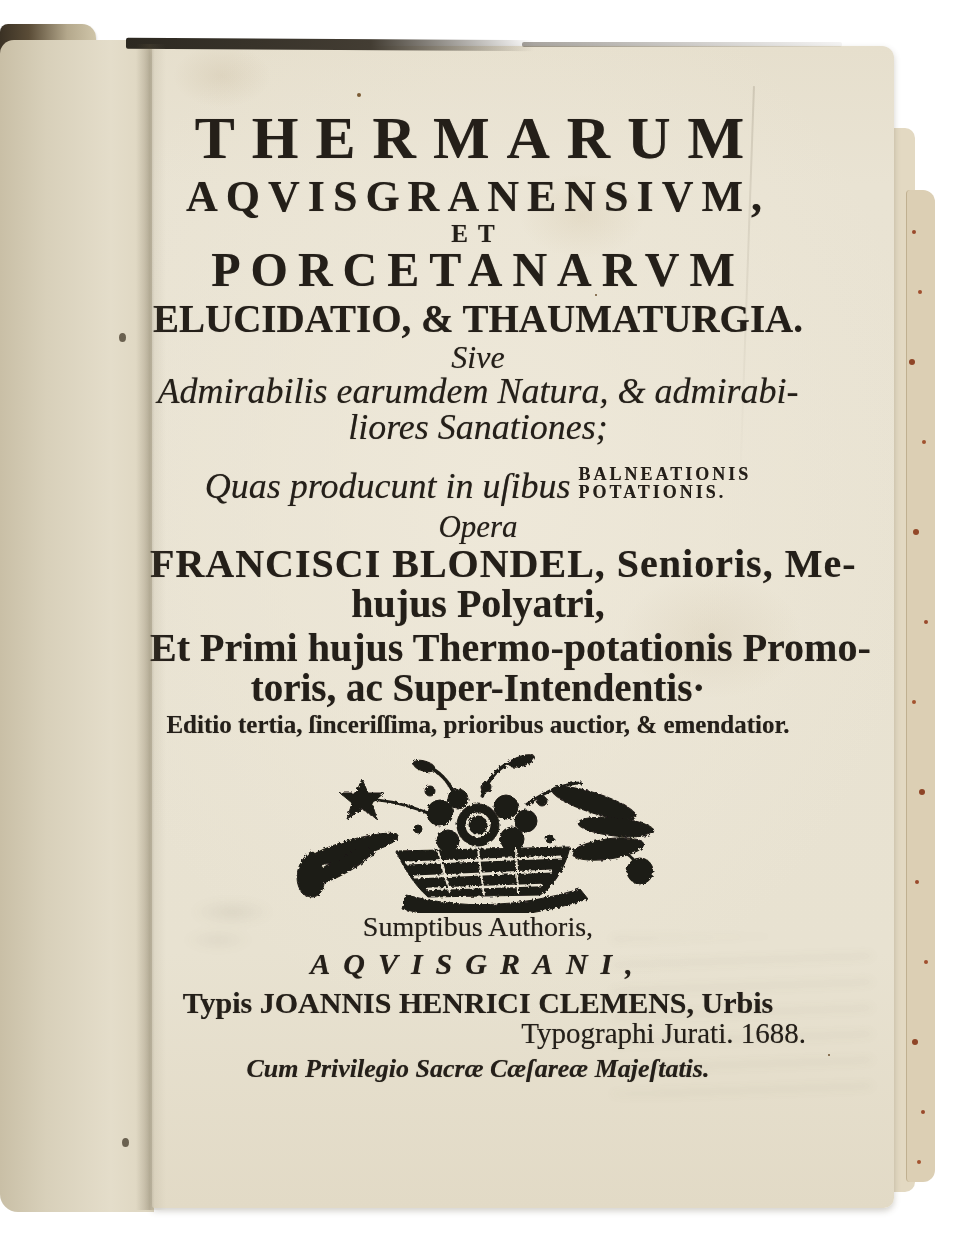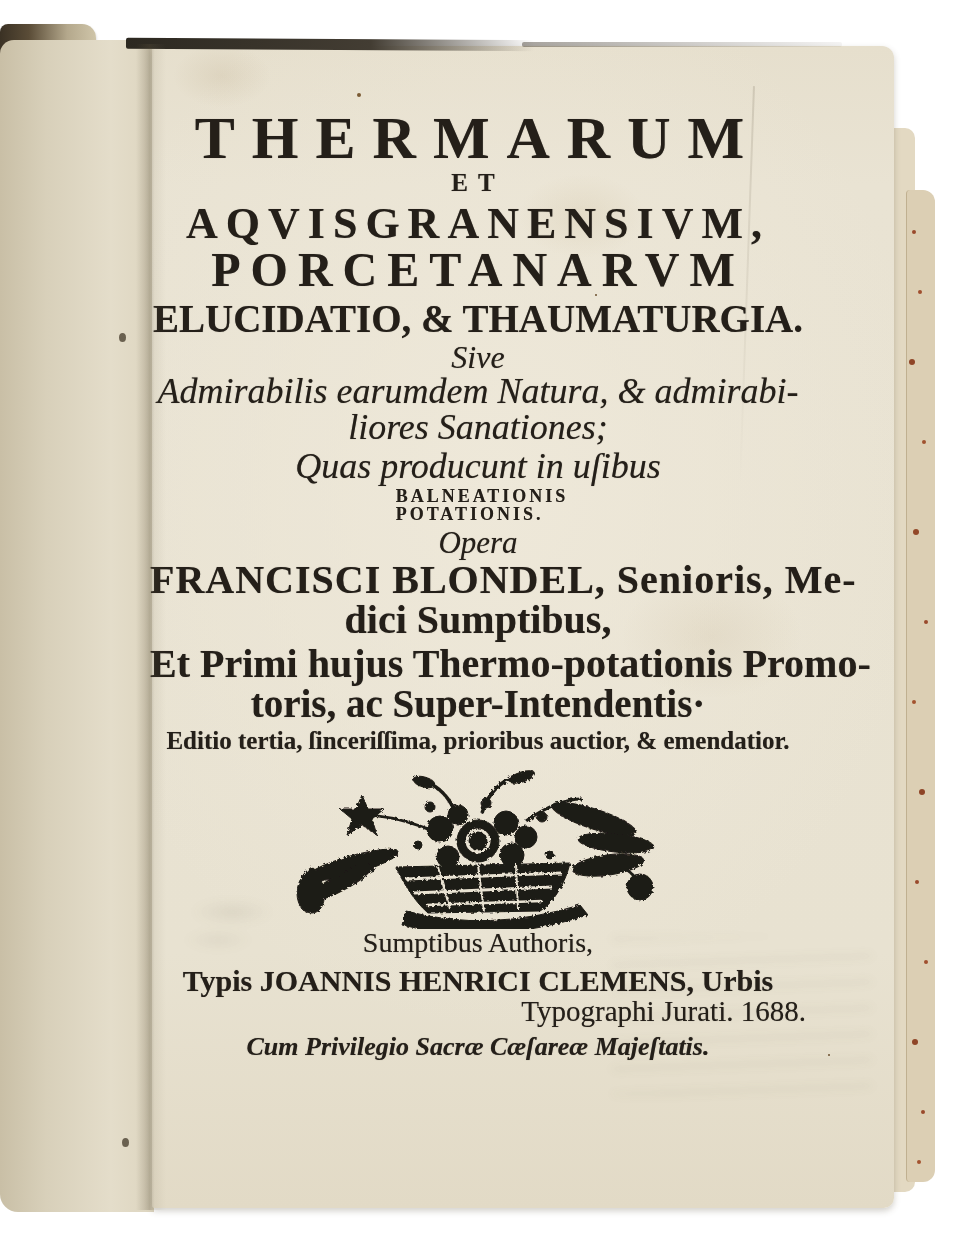--- a/index.html
+++ b/index.html
@@ -64,21 +64,21 @@
   .ital{font-style:italic;text-shadow:0 0 .8px rgba(36,31,25,.55);}
   .inky{text-shadow:0 0 .7px rgba(36,31,25,.5);}
 
   .t1{font-size:60px;letter-spacing:17px;}
   .t2{font-size:44px;letter-spacing:8px;margin-top:7px;}
   .t3{font-size:25px;letter-spacing:10px;margin-top:2px;}
   .t4{font-size:48px;letter-spacing:10px;}
   .t5{font-size:39px;letter-spacing:0;margin-top:5px;}
   .sive{font-size:32px;margin-top:3px;}
   .sub{font-size:36px;}
-  .usage-row{display:flex;align-items:center;justify-content:center;margin-top:0;flex-direction:column;}
+  .usage-row{display:flex;align-items:flex-start;justify-content:center;margin-top:20px;}
   .usage-ital{font-size:36px;}
   .usage-caps{font-size:18px;font-weight:700;letter-spacing:3px;line-height:1.15;
     text-align:left;margin-left:8px;text-shadow:0 0 .6px rgba(36,31,25,.5);}
   .opera{font-size:31px;margin-top:4px;}
   .a1{font-size:40px;letter-spacing:1px;margin-top:2px;}
   .a2{font-size:40px;}
   .a3{font-size:40px;margin-top:4px;}
   .a4{font-size:39px;}
   .edition{font-size:25px;margin-top:5px;}
   .ornament-wrap{margin-top:16px;height:160px;}
@@ -103,40 +103,40 @@
   <div class="title-page">
     <div class="top-strip"></div>
     <div class="top-line"></div>
     <div class="wrinkle"></div>
     <div class="specks"></div>
     <div class="ghost ghost-1"></div>
     <div class="ghost ghost-2"></div>
 
     <div class="textblock">
       <span class="line caps inky t1">THERMARUM</span>
+      <span class="line caps inky t2">AQVISGRANENSIVM,</span>
       <span class="line caps inky t3">ET</span>
-      <span class="line caps inky t2">AQVISGRANENSIVM,</span>
       <span class="line caps inky t4">PORCETANARVM</span>
       <span class="line caps inky t5">ELUCIDATIO, &amp; THAUMATURGIA.</span>
 
       <span class="line ital sive">Sive</span>
       <span class="line ital sub">Admirabilis earumdem Natura, &amp; admirabi-</span>
       <span class="line ital sub">liores Sanationes;</span>
 
       <div class="usage-row">
         <span class="ital usage-ital">Quas producunt in uſibus</span>
         <span class="usage-caps">
           <span class="line">BALNEATIONIS</span>
           <span class="line">POTATIONIS.</span>
         </span>
       </div>
 
       <span class="line ital opera">Opera</span>
       <span class="line caps inky a1">FRANCISCI BLONDEL, Senioris, Me-</span>
-      <span class="line caps inky a2">dici Sumptibus,</span>
+      <span class="line caps inky a2">hujus Polyatri,</span>
       <span class="line caps inky a3">Et Primi hujus Thermo-potationis Promo-</span>
       <span class="line caps inky a4">toris, ac Super-Intendentis·</span>
       <span class="line caps inky edition">Editio tertia, ſinceriſſima, prioribus auctior, &amp; emendatior.</span>
 
       <div class="ornament-wrap">
         <svg width="400" height="160" viewBox="0 0 400 160" aria-hidden="true">
           <defs>
             <filter id="rough" x="-10%" y="-10%" width="120%" height="120%">
               <feTurbulence type="fractalNoise" baseFrequency="0.35" numOctaves="2" result="n"></feTurbulence>
               <feDisplacementMap in="SourceGraphic" in2="n" scale="4"></feDisplacementMap>
@@ -184,20 +184,21 @@
             <path d="M136 124 L274 118" fill="none" stroke="#e9e3d3" stroke-width="3"></path>
             <path d="M148 136 L264 132" fill="none" stroke="#e9e3d3" stroke-width="2.5"></path>
             <path d="M160 98 L172 140 M200 96 L206 142 M238 95 L240 140" fill="none" stroke="#e9e3d3" stroke-width="2"></path>
 
             <path d="M128 142 Q210 164 302 136 L310 146 Q208 178 124 156 Z"></path>
           </g>
         </svg>
       </div>
 
       <span class="line inky sump">Sumptibus Authoris,</span>
+      <span class="line ital place">AQVISGRANI,</span>
       <span class="line caps inky imp1">Typis JOANNIS HENRICI CLEMENS, Urbis</span>
       <span class="line inky imp2">Typographi Jurati. 1688.</span>
       <span class="line ital priv">Cum Privilegio Sacræ Cæſareæ Majeſtatis.</span>
     </div>
   </div>
 
   <div class="gutter"></div>
   <div class="sew-mark sew-1"></div>
   <div class="sew-mark sew-2"></div>
 </div>

